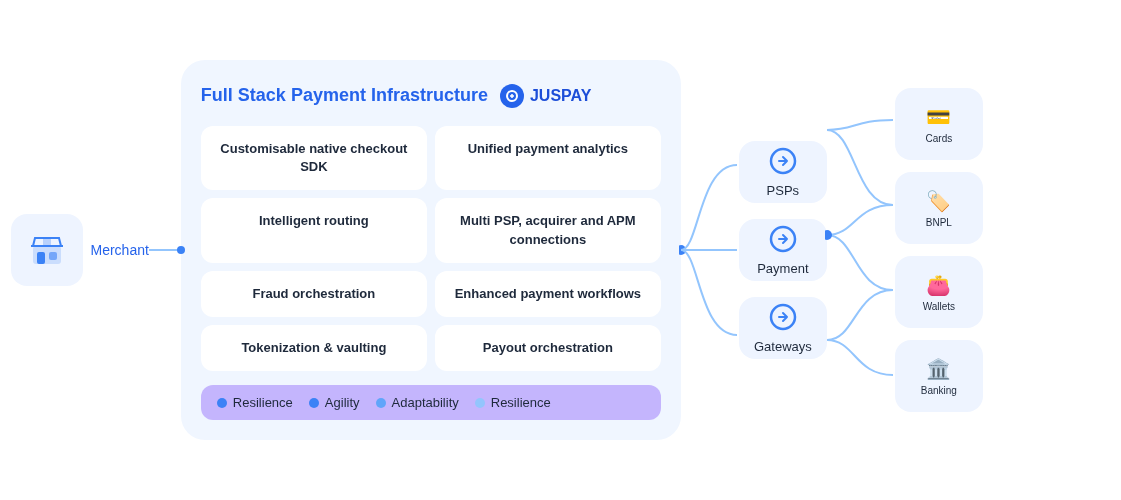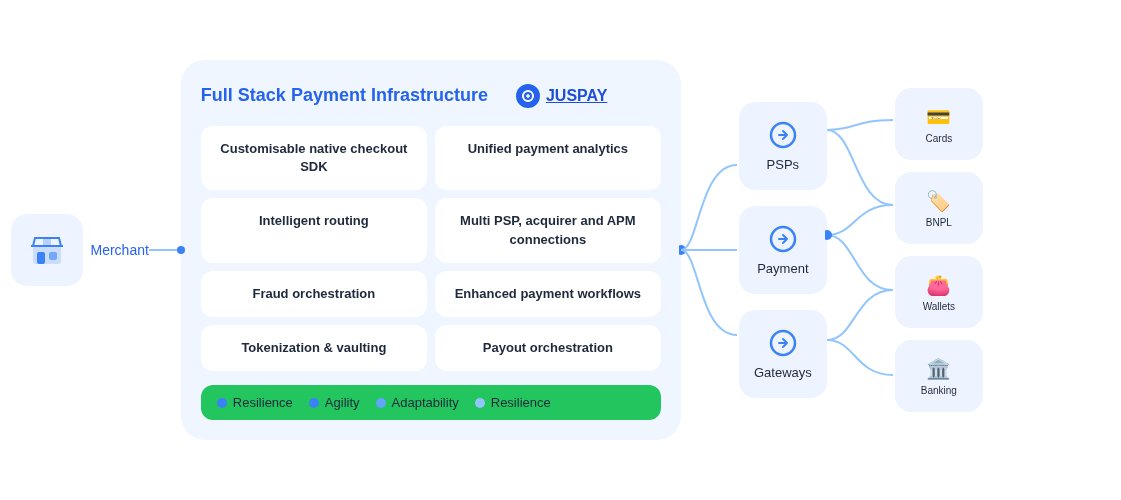--- a/index.html
+++ b/index.html
@@ -66,36 +66,35 @@
     .infra-card {
       background: #f0f6ff;
       border-radius: 24px;
       padding: 24px 20px 20px;
       flex-shrink: 0;
       width: 500px;
     }
     .infra-header {
       display: flex;
       align-items: center;
-      gap: 28px;
+      gap: 12px;
       margin-bottom: 18px;
     }
     .infra-title {
       font-size: 18px;
       font-weight: 700;
       color: #2563eb;
     }
     .juspay-brand {
       display: flex;
       align-items: center;
       gap: 6px;
       font-size: 16px;
       font-weight: 700;
       color: #1d4ed8;
-      text-decoration: underline;
     }
     .juspay-logo-circle {
       width: 24px;
       height: 24px;
       background: #2563eb;
       border-radius: 50%;
       display: flex;
       align-items: center;
       justify-content: center;
     }
@@ -114,21 +113,21 @@
       color: #1e293b;
       text-align: center;
       line-height: 1.4;
       font-weight: 700;
     }
 
     .badges-row {
       display: flex;
       align-items: center;
       gap: 16px;
-      background: #22c55e;
+      background: #c4b5fd;
       border-radius: 12px;
       padding: 10px 16px;
     }
     .badge-item {
       display: flex;
       align-items: center;
       gap: 6px;
       font-size: 13px;
       color: #1e293b;
     }
@@ -147,21 +146,21 @@
     
     .nodes-col {
       display: flex;
       flex-direction: column;
       gap: 16px;
       flex-shrink: 0;
       align-items: center;
     }
     .node-box {
       width: 88px;
-      height: 88px;
+      height: 62px;
       background: #eef4ff;
       border-radius: 16px;
       display: flex;
       flex-direction: column;
       align-items: center;
       justify-content: center;
       gap: 4px;
     }
     .node-label {
       font-size: 13px;

